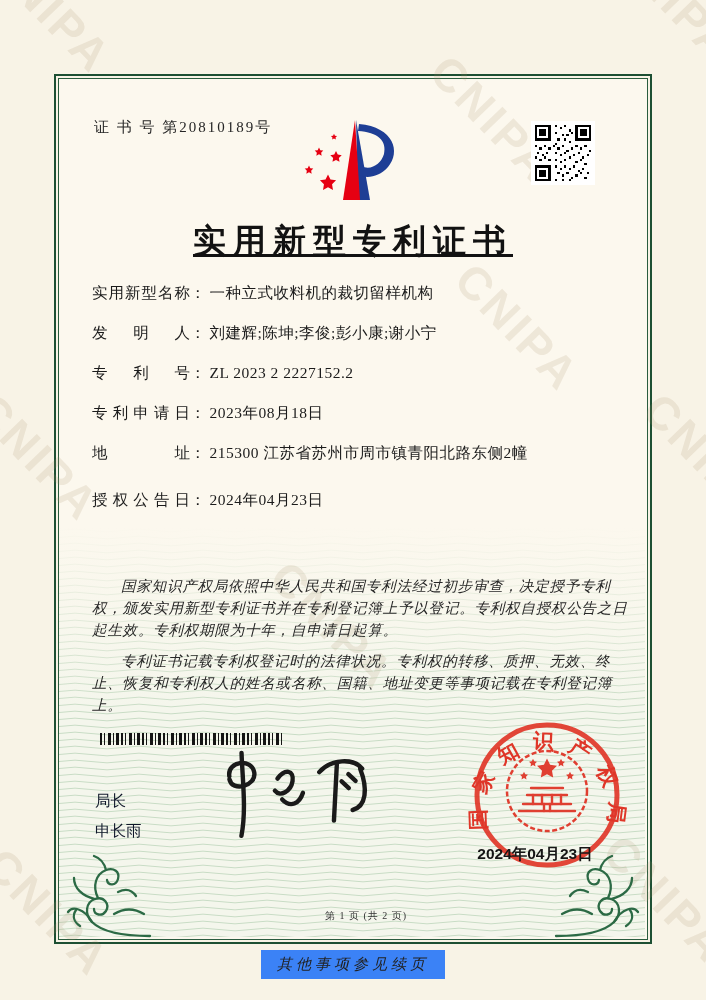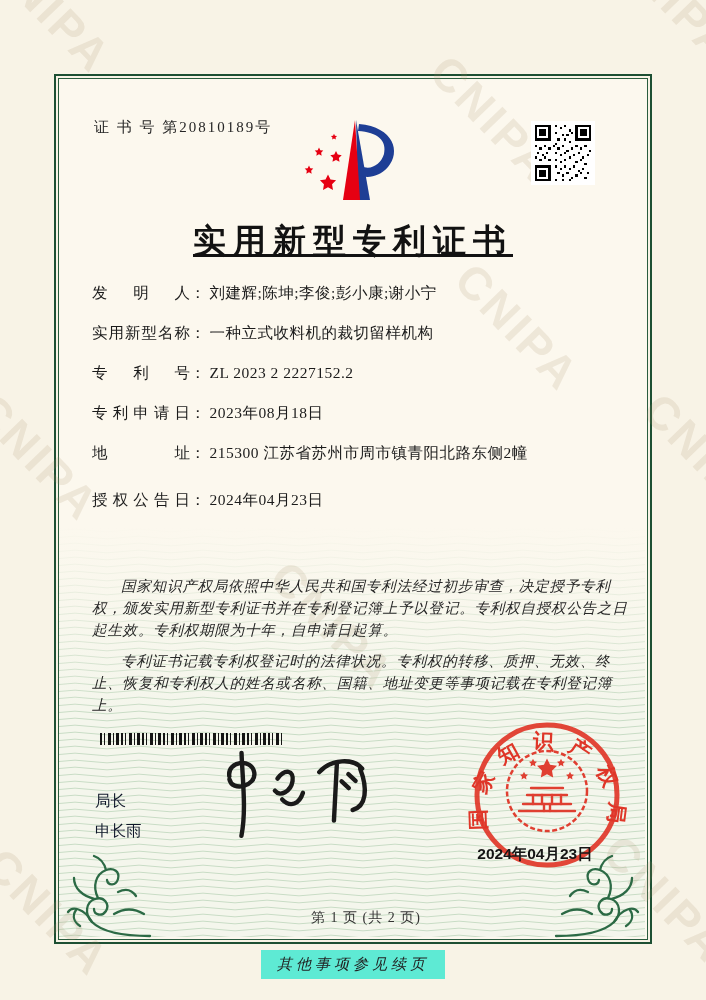--- a/index.html
+++ b/index.html
@@ -32,23 +32,23 @@
       #151515 4px 5px,rgba(0,0,0,0) 5px 8px,#151515 8px 11px,rgba(0,0,0,0) 11px 13px,
       #151515 13px 14px,rgba(0,0,0,0) 14px 16px,#151515 16px 19px,rgba(0,0,0,0) 19px 21px);}
   .signer{position:absolute;left:95px;top:786px;font-family:"Liberation Sans",sans-serif;
           font-size:15.5px;color:#0f172a;line-height:30px;}
   .signature{position:absolute;left:200px;top:746px;}
   .seal{position:absolute;left:457px;top:702px;}
   .ornament{position:absolute;z-index:2;}
   .orn-left{left:62px;top:850px;}
   .orn-right{left:554px;top:850px;transform:scaleX(-1);}
   .page-note{position:absolute;left:58px;width:616px;top:909px;text-align:center;
-             font-size:14px;color:#333;letter-spacing:1px;}
+             font-size:10px;color:#333;letter-spacing:1px;}
   .continuation{position:absolute;left:0;right:0;top:950px;text-align:center;}
-  .continuation span{display:inline-block;background:#5eead4;padding:5px 16px;
+  .continuation span{display:inline-block;background:#3b82f6;padding:5px 16px;
              font-style:italic;font-size:15px;letter-spacing:4px;color:#222;}
 </style>
 </head>
 <body>
 
 <div class="page">
 
   <div class="wm" style="left:-28px;top:-18px;">CNIPA</div>
   <div class="wm" style="left:596px;top:-28px;">CNIPA</div>
   <div class="wm" style="left:415px;top:92px;">CNIPA</div>
@@ -110,24 +110,24 @@
             <rect x="2" y="20" width="3" height="3"></rect>
           <path d="M9 0h1v1H9zM11 1h1v1h-1zM13 0h1v1h-1zM15 2h1v1h-1zM9 3h1v1H9zM12 4h1v1h-1zM14 4h1v1h-1zM16 3h1v1h-1zM10 6h1v1h-1zM13 6h1v1h-1zM15 7h1v1h-1zM9 8h1v1H9zM0 9h1v1H0zM2 10h1v1H2zM4 9h1v1H4zM6 10h1v1H6zM1 12h1v1H1zM3 13h1v1H3zM5 12h1v1H5zM8 9h1v1H8zM10 10h1v1h-1zM12 9h1v1h-1zM14 11h1v1h-1zM16 10h1v1h-1zM18 9h1v1h-1zM20 10h1v1h-1zM22 9h1v1h-1zM24 11h1v1h-1zM9 12h1v1H9zM11 13h1v1h-1zM13 12h1v1h-1zM15 14h1v1h-1zM17 13h1v1h-1zM19 12h1v1h-1zM21 14h1v1h-1zM23 13h1v1h-1zM0 14h1v1H0zM2 15h1v1H2zM4 14h1v1H4zM6 15h1v1H6zM9 15h1v1H9zM11 16h1v1h-1zM13 15h1v1h-1zM18 16h1v1h-1zM20 15h1v1h-1zM22 17h1v1h-1zM9 18h1v1H9zM11 19h1v1h-1zM13 18h1v1h-1zM15 19h1v1h-1zM17 18h1v1h-1zM19 20h1v1h-1zM21 19h1v1h-1zM23 21h1v1h-1zM10 21h1v1h-1zM12 22h1v1h-1zM14 21h1v1h-1zM16 23h1v1h-1zM18 22h1v1h-1zM20 21h1v1h-1zM22 23h1v1h-1zM9 24h1v1H9zM12 24h1v1h-1zM15 24h1v1h-1z"></path>
         </g>
       </svg>
     </div>
 
     <div class="title">实用新型专利证书</div>
 
     <div class="fields">
       <div class="frow">
+        <span class="flabel">实用新型名称</span><span class="fcolon">：</span><span class="fvalue">一种立式收料机的裁切留样机构</span>
+      </div>
+      <div class="frow">
         <span class="flabel">发明人</span><span class="fcolon">：</span><span class="fvalue">刘建辉;陈坤;李俊;彭小康;谢小宁</span>
-      </div>
-      <div class="frow">
-        <span class="flabel">实用新型名称</span><span class="fcolon">：</span><span class="fvalue">一种立式收料机的裁切留样机构</span>
       </div>
       <div class="frow">
         <span class="flabel">专利号</span><span class="fcolon">：</span><span class="fvalue">ZL 2023 2 2227152.2</span>
       </div>
       <div class="frow">
         <span class="flabel">专利申请日</span><span class="fcolon">：</span><span class="fvalue">2023年08月18日</span>
       </div>
       <div class="frow">
         <span class="flabel">地址</span><span class="fcolon">：</span><span class="fvalue">215300 江苏省苏州市周市镇青阳北路东侧2幢</span>
       </div>

